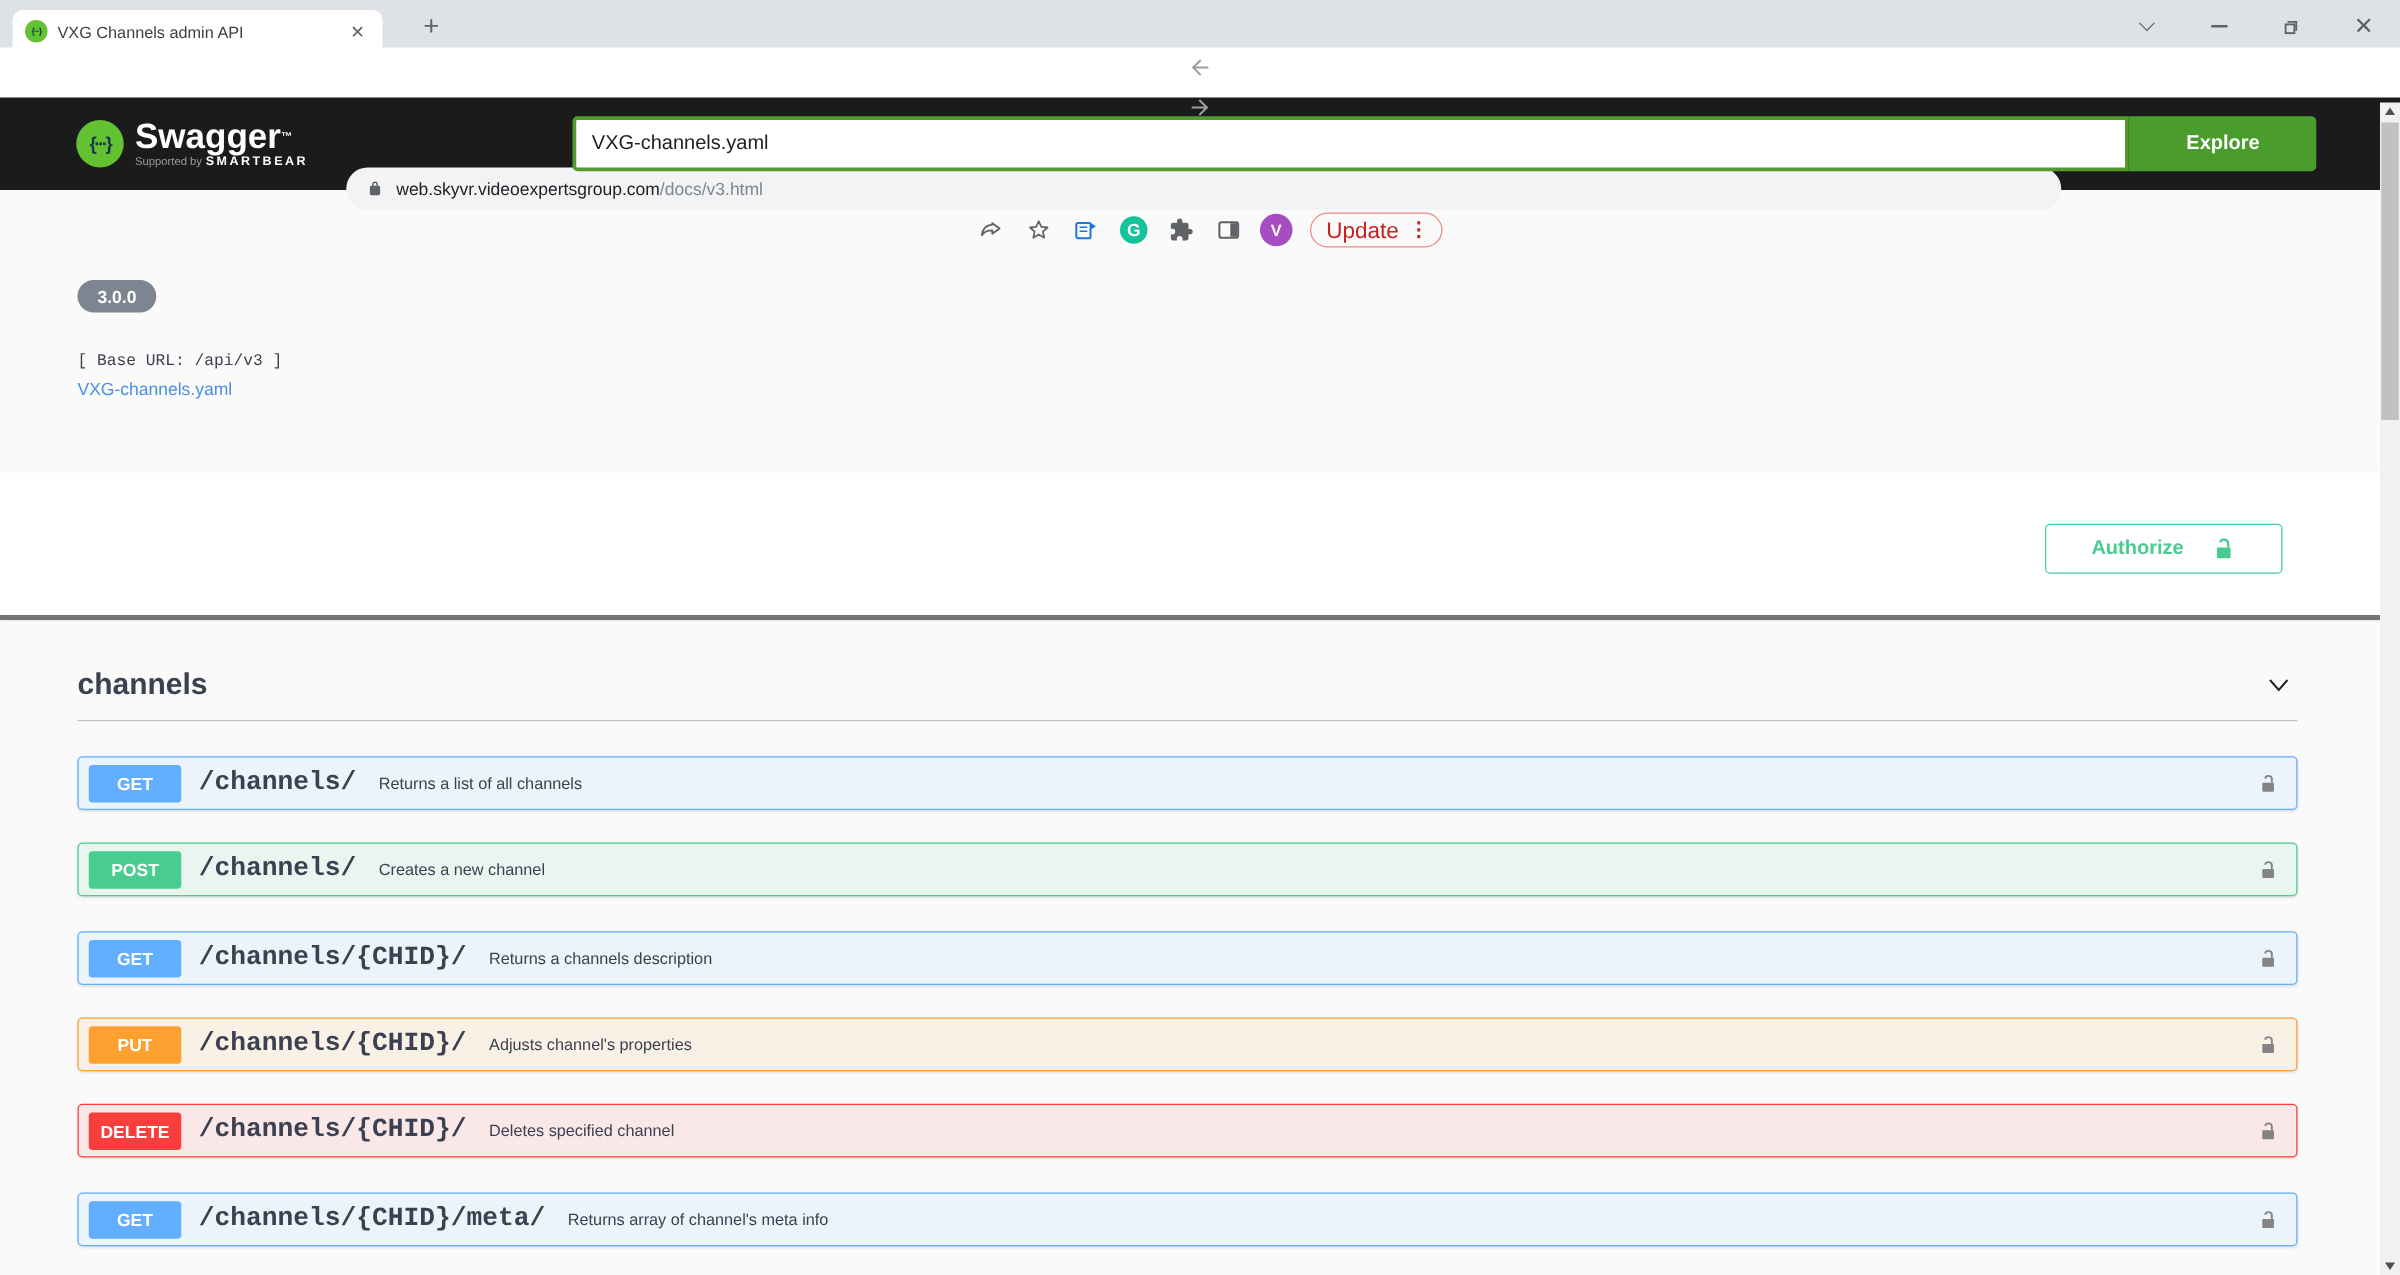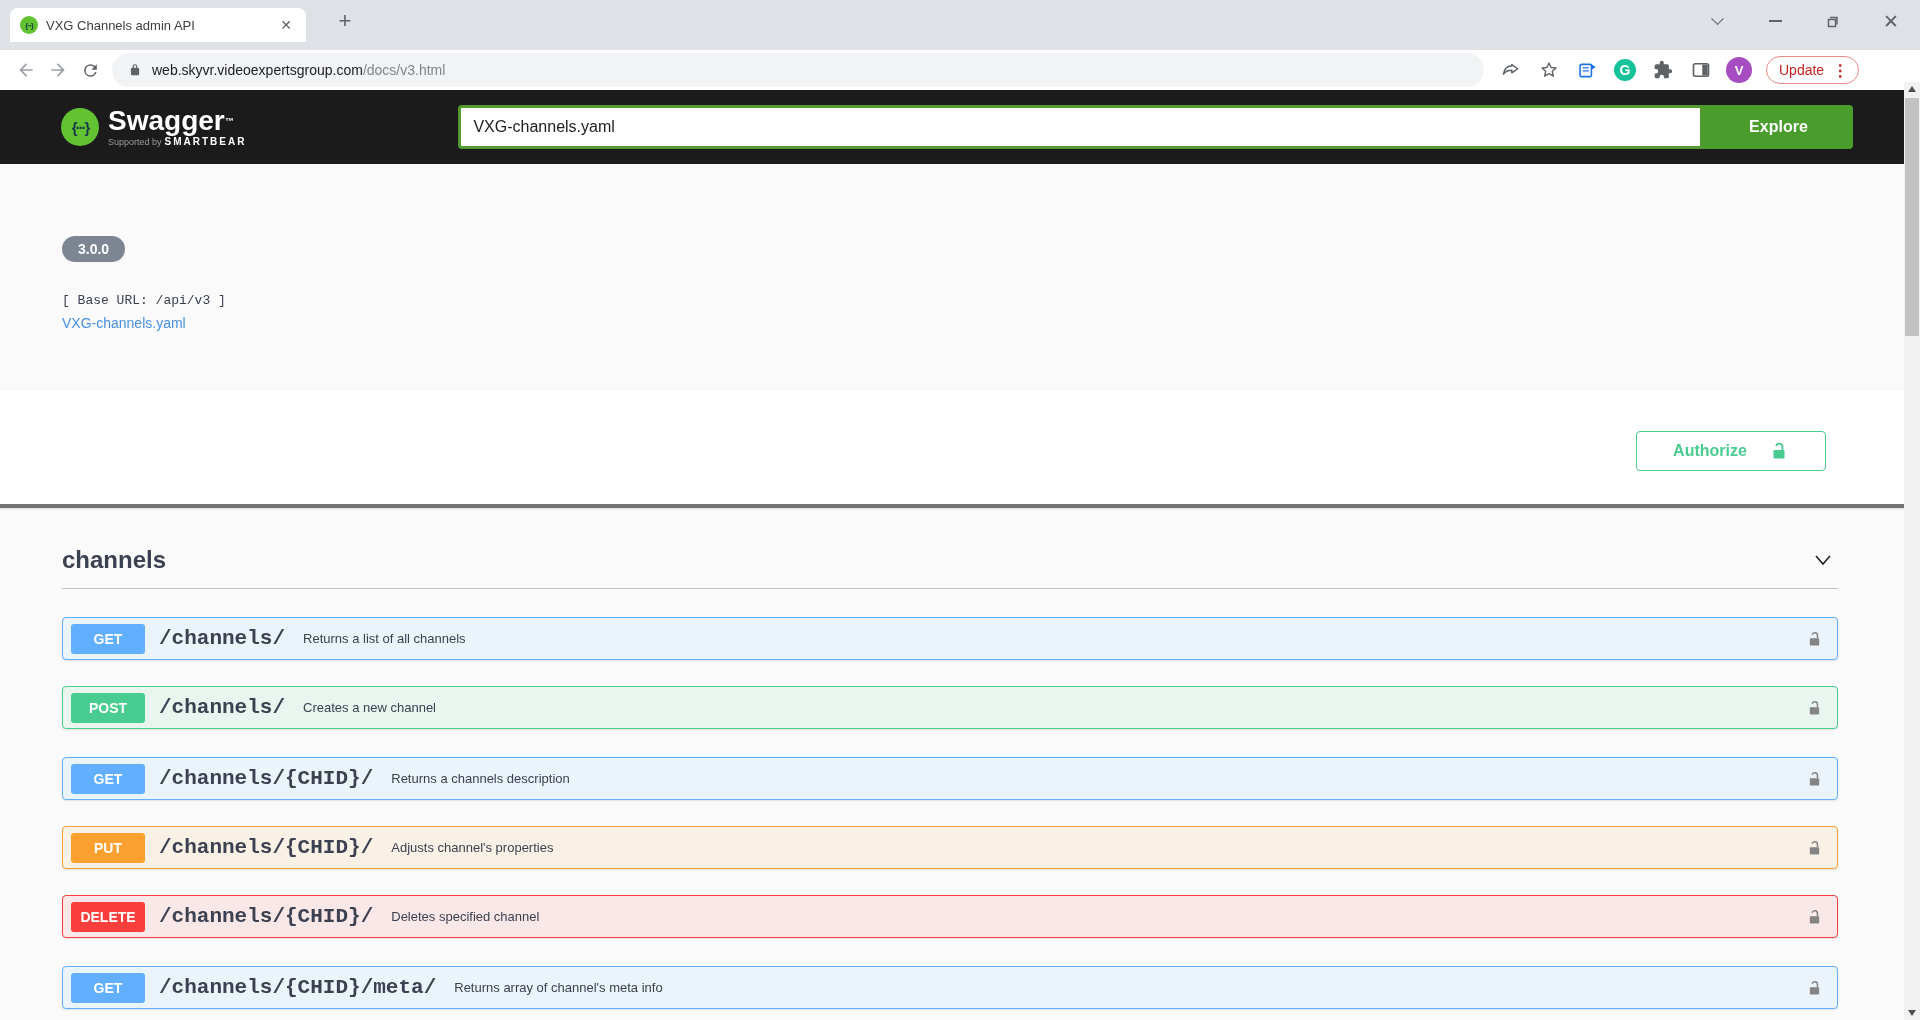--- a/index.html
+++ b/index.html
@@ -1,54 +1,54 @@
 <!DOCTYPE html>
 <html><head>
 <meta charset="utf-8">
 <style>
   * { box-sizing: border-box; margin: 0; padding: 0; }
   html,body { width:1920px; height:1020px; overflow:hidden; }
   body { font-family:"Liberation Sans", sans-serif; background:#fafafa; position:relative; }
 
   
-  .titlebar { position:relative; height:50px; background:#dee1e6; }
+  .titlebar { position:relative; height:38px; background:#dee1e6; }
   .tab { position:absolute; left:10px; top:8px; width:296px; height:34px; background:#fff;
          border-radius:8px 8px 0 0; display:flex; align-items:center; padding:0 10px; }
   .favicon { width:18px; height:18px; border-radius:50%; background:#62c232; color:#173647;
              font-size:7px; font-weight:bold; display:flex; align-items:center; justify-content:center;
              flex:none; letter-spacing:-1px; }
   .tab-title { flex:1; margin-left:8px; font-size:13px; color:#3c4043; white-space:nowrap;
                overflow:hidden; text-overflow:ellipsis; }
   .tab-close { font-size:14px; color:#5f6368; padding:2px 4px; cursor:pointer; }
   .newtab { position:absolute; left:330px; top:6px; width:30px; height:30px; font-size:22px;
             color:#5f6368; display:flex; align-items:center; justify-content:center; font-weight:300; }
   .wincontrols { position:absolute; right:0; top:0; height:42px; display:flex; }
   .winbtn { width:58px; height:42px; display:flex; align-items:center; justify-content:center; color:#5f6368; }
   .chev { width:9px; height:9px; border-right:1.8px solid #5f6368; border-bottom:1.8px solid #5f6368;
           transform:rotate(45deg) translate(-2px,-2px); }
   .minbar { width:13px; height:2px; background:#5f6368; }
   .winclose { font-size:19px; font-weight:300; }
 
   
-  .toolbar { height:40px; background:#fff; display:flex; align-items:center; padding:0 10px; }
+  .toolbar { height:40px; background:#fff; display:flex; align-items:center; padding:0 10px;flex-direction:column; }
   .navbtn { width:32px; height:32px; display:flex; align-items:center; justify-content:center; flex:none; }
   .urlbar { width:1372px; height:34px; background:#f1f3f4; border-radius:17px; display:flex;
             align-items:center; padding:0 16px; margin-left:6px; flex:none; }
   .urltext { font-size:14px; margin-left:10px; white-space:nowrap; }
   .urlhost { color:#202124; }
   .urlpath { color:#80868b; }
   .tool-icons { display:flex; align-items:center; margin-left:10px; gap:4px; }
   .tbtn { width:34px; height:32px; display:flex; align-items:center; justify-content:center; flex:none; }
   .gcircle { width:22px; height:22px; border-radius:50%; background:#15c39a; color:#fff; font-size:14px;
              font-weight:bold; display:flex; align-items:center; justify-content:center; }
   .avatar { width:26px; height:26px; border-radius:50%; background:#a64dc1; color:#fff; font-size:13px;
             font-weight:bold; display:flex; align-items:center; justify-content:center; }
   .updatepill { height:28px; border:1.5px solid rgba(217,48,37,.55); border-radius:14px; display:flex;
                 align-items:center; padding:0 6px 0 12px; margin-left:6px; }
-  .updatetext { color:#c5221f; font-size:14px; }
+  .updatetext { color:#c5221f; font-size:18px; }
   .updatedots { color:#c5221f; font-size:16px; font-weight:bold; padding:0 4px; margin-left:4px; }
 
   
   .swtopbar { height:74px; background:#1b1b1b; display:flex; align-items:center; padding:0 82px 0 61px; }
   .logo { display:flex; align-items:center; flex:none; }
   .logo-circle { width:38px; height:38px; border-radius:50%; background:#62c232; color:#173647;
                  font-size:15px; font-weight:bold; display:flex; align-items:center; justify-content:center;
                  letter-spacing:-2px; }
   .logo-textcol { margin-left:9px; }
   .logo-name { color:#fff; font-size:28px; font-weight:bold; line-height:28px; }

